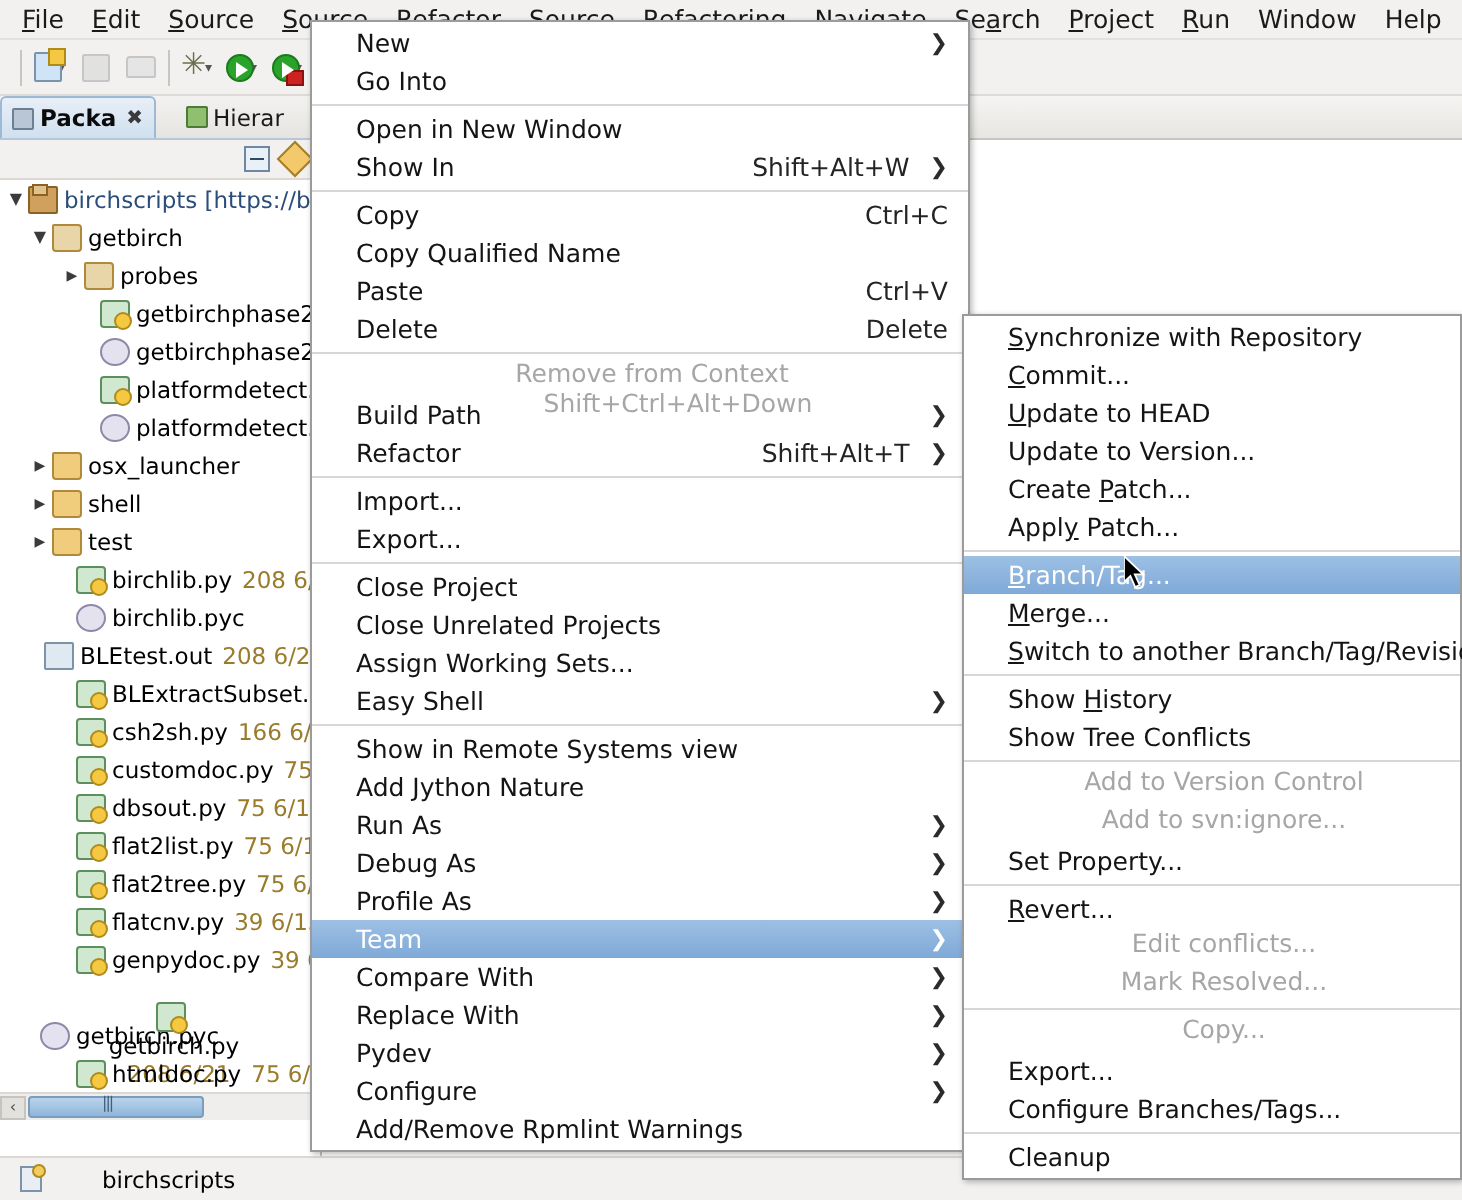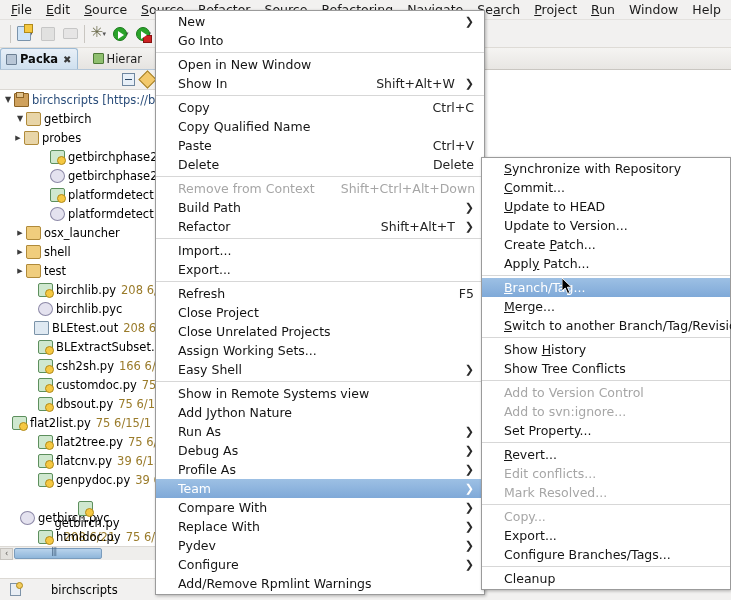--- a/index.html
+++ b/index.html
@@ -184,21 +184,21 @@
     border: 1px solid #9b9b9b;
     box-shadow: 1px 1px 3px rgba(0,0,0,.28);
     padding: 1px 0;
     font-size: 12.5px;
   }
   .mi {
     height: 19px; display: flex; align-items: center;
     padding: 0 10px 0 22px; white-space: nowrap; color: #141414;
     position: relative;
   }
-  .mi.disabled { color: #a6a6a6; }
+  .mi.disabled { color: #a6a6a6; flex-direction: column; }
   .mi.sel { background: linear-gradient(#9dc0e4,#7fa9d8); color: #ffffff; }
   .mi .lbl { flex: 1 1 auto; }
   .mi .accel { color: #242424; margin-left: 26px; }
   .mi.disabled .accel { color: #a6a6a6; }
   .mi .sub { margin-left: 10px; font-size: 11px; color: #2b2b2b; font-weight: bold;}
   .mi.sel .sub { color: #ffffff; }
   .msep { height: 1px; background: #d7d7d7; margin: 2px 0 2px 0; }
 
   #menu-main { left: 155px; top: 10px; width: 330px; }
   #menu-team { left: 481px; top: 157px; width: 250px; }
@@ -290,21 +290,21 @@
         <div class="trow" style="padding-left: 2px;">
           <span class="arrow down"></span>
           <span class="ficon ic-prj"></span>
           <span class="tlabel link">birchscripts [https://birc</span>
         </div>
         <div class="trow" style="padding-left: 14px;">
           <span class="arrow down"></span>
           <span class="ficon ic-folder pkg"></span>
           <span class="tlabel">getbirch</span>
         </div>
-        <div class="trow" style="padding-left: 12px;">
+        <div class="trow" style="padding-left: 30px;">
           <span class="arrow right"></span>
           <span class="ficon ic-folder pkg"></span>
           <span class="tlabel">probes</span>
         </div>
         <div class="trow" style="padding-left: 38px;">
           <span class="arrow"></span>
           <span class="ficon ic-py"></span>
           <span class="tlabel">getbirchphase2.py</span>
         </div>
         <div class="trow" style="padding-left: 38px;">
@@ -341,21 +341,21 @@
           <span class="arrow"></span>
           <span class="ficon ic-py"></span>
           <span class="tlabel">birchlib.py</span>
           <span class="tmeta">208  6/21/</span>
         </div>
         <div class="trow" style="padding-left: 26px;">
           <span class="arrow"></span>
           <span class="ficon ic-pyc"></span>
           <span class="tlabel">birchlib.pyc</span>
         </div>
-        <div class="trow" style="padding-left: 22px;">
+        <div class="trow" style="padding-left: 10px;">
           <span class="arrow"></span>
           <span class="ficon ic-out"></span>
           <span class="tlabel">BLEtest.out</span>
           <span class="tmeta">208  6/21</span>
         </div>
         <div class="trow" style="padding-left: 26px;">
           <span class="arrow"></span>
           <span class="ficon ic-py"></span>
           <span class="tlabel">BLExtractSubset.py</span>
         </div>
@@ -370,21 +370,21 @@
           <span class="ficon ic-py"></span>
           <span class="tlabel">customdoc.py</span>
           <span class="tmeta">75  6/1</span>
         </div>
         <div class="trow" style="padding-left: 26px;">
           <span class="arrow"></span>
           <span class="ficon ic-py"></span>
           <span class="tlabel">dbsout.py</span>
           <span class="tmeta">75  6/15/1C</span>
         </div>
-        <div class="trow" style=" text-align: right;">
+        <div class="trow" style="padding-left: 26px; text-align: right;">
           <span class="arrow"></span>
           <span class="ficon ic-py"></span>
           <span class="tlabel">flat2list.py</span>
           <span class="tmeta">75  6/15/1</span>
         </div>
         <div class="trow" style="padding-left: 26px;">
           <span class="arrow"></span>
           <span class="ficon ic-py"></span>
           <span class="tlabel">flat2tree.py</span>
           <span class="tmeta">75  6/15/</span>
@@ -485,24 +485,20 @@
       </div>
       <div class="msep"></div>
       <div class="mi">
         <span class="lbl">Import...</span>
       </div>
       <div class="mi">
         <span class="lbl">Export...</span>
       </div>
       <div class="msep"></div>
       <div class="mi">
-        <span class="lbl">Refresh</span>
-        <span class="accel">F5</span>
-      </div>
-      <div class="mi">
         <span class="lbl">Close Project</span>
       </div>
       <div class="mi">
         <span class="lbl">Close Unrelated Projects</span>
       </div>
       <div class="mi">
         <span class="lbl">Assign Working Sets...</span>
       </div>
       <div class="mi">
         <span class="lbl">Easy Shell</span>

